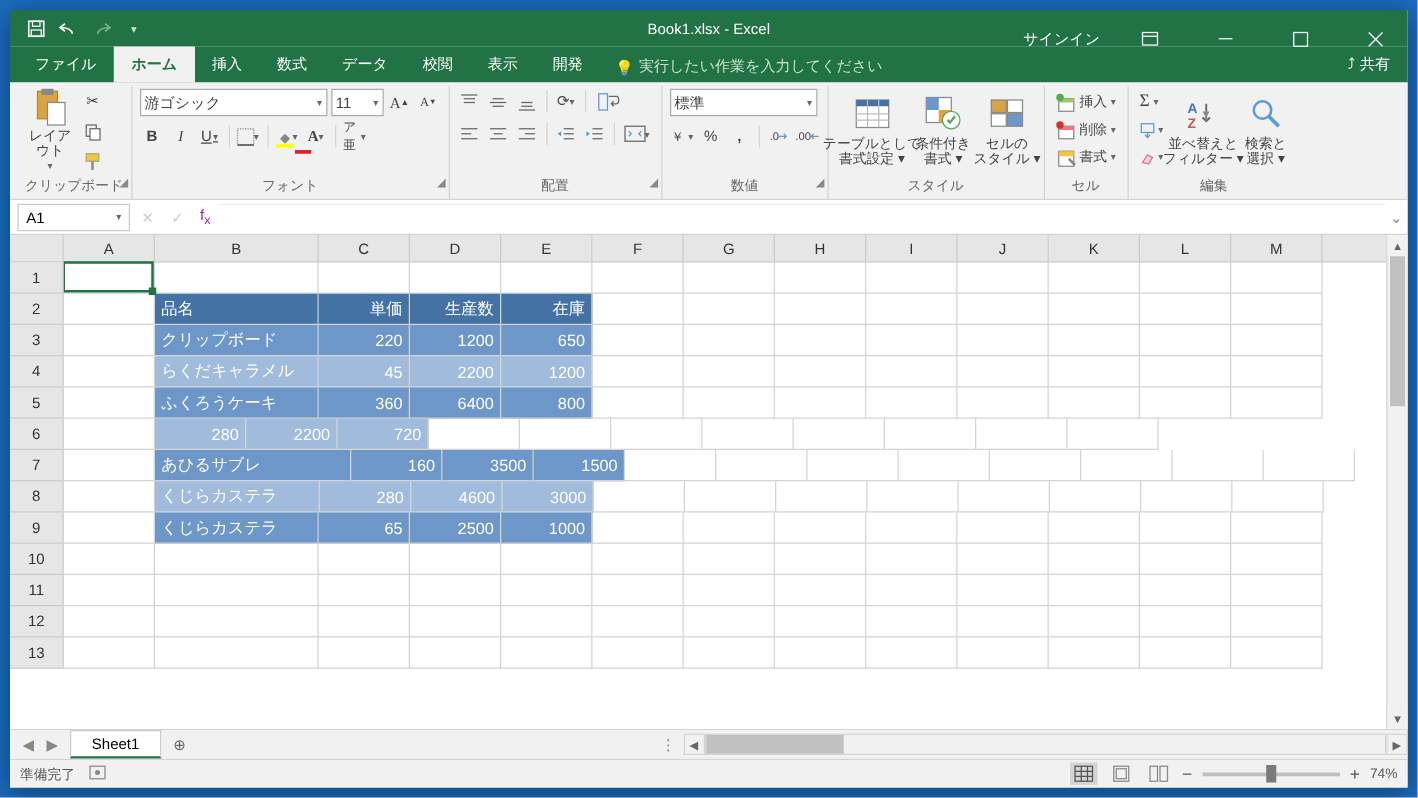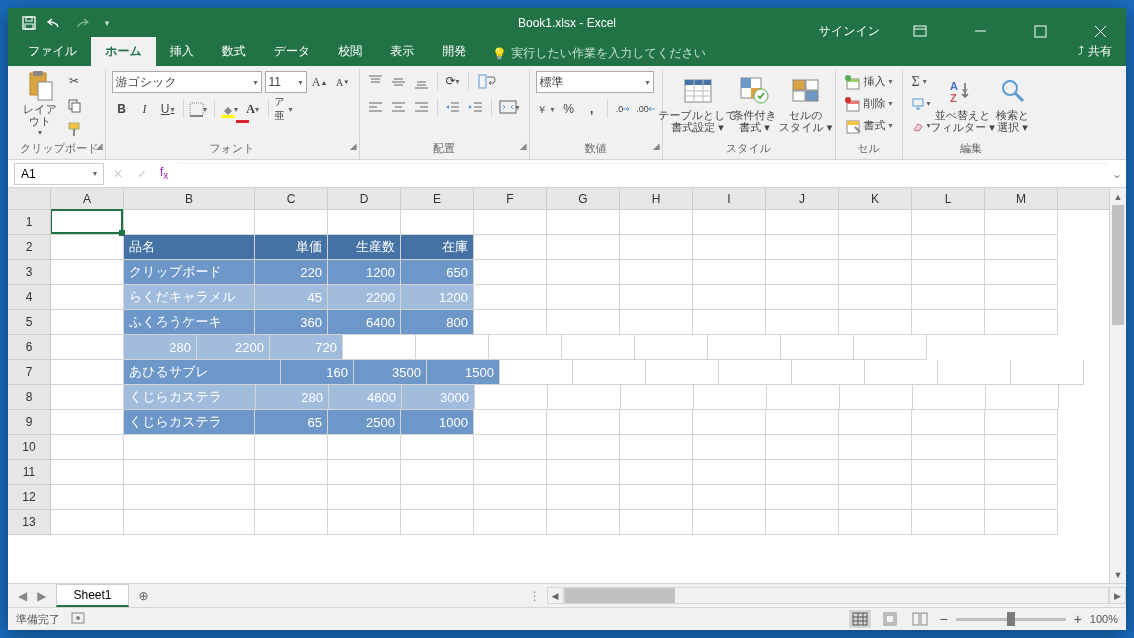--- a/index.html
+++ b/index.html
@@ -789,17 +789,17 @@
           <svg width="14" height="12" stroke="#888">
             <rect x="0" y="0" width="6" height="12" fill="none"></rect>
             <rect x="8" y="0" width="6" height="12" fill="none"></rect>
           </svg>
         </div>
       <span style="cursor:pointer;font-size:14px;">−</span>
       <div class="zoom-slider">
           <div class="t"></div>
         </div>
       <span style="cursor:pointer;font-size:14px;">+</span>
-      <span style="cursor:pointer;">100%</span>
+      <span style="cursor:pointer;">74%</span>
     </div>
   </div>
 
 </div>
 
 </body></html>

